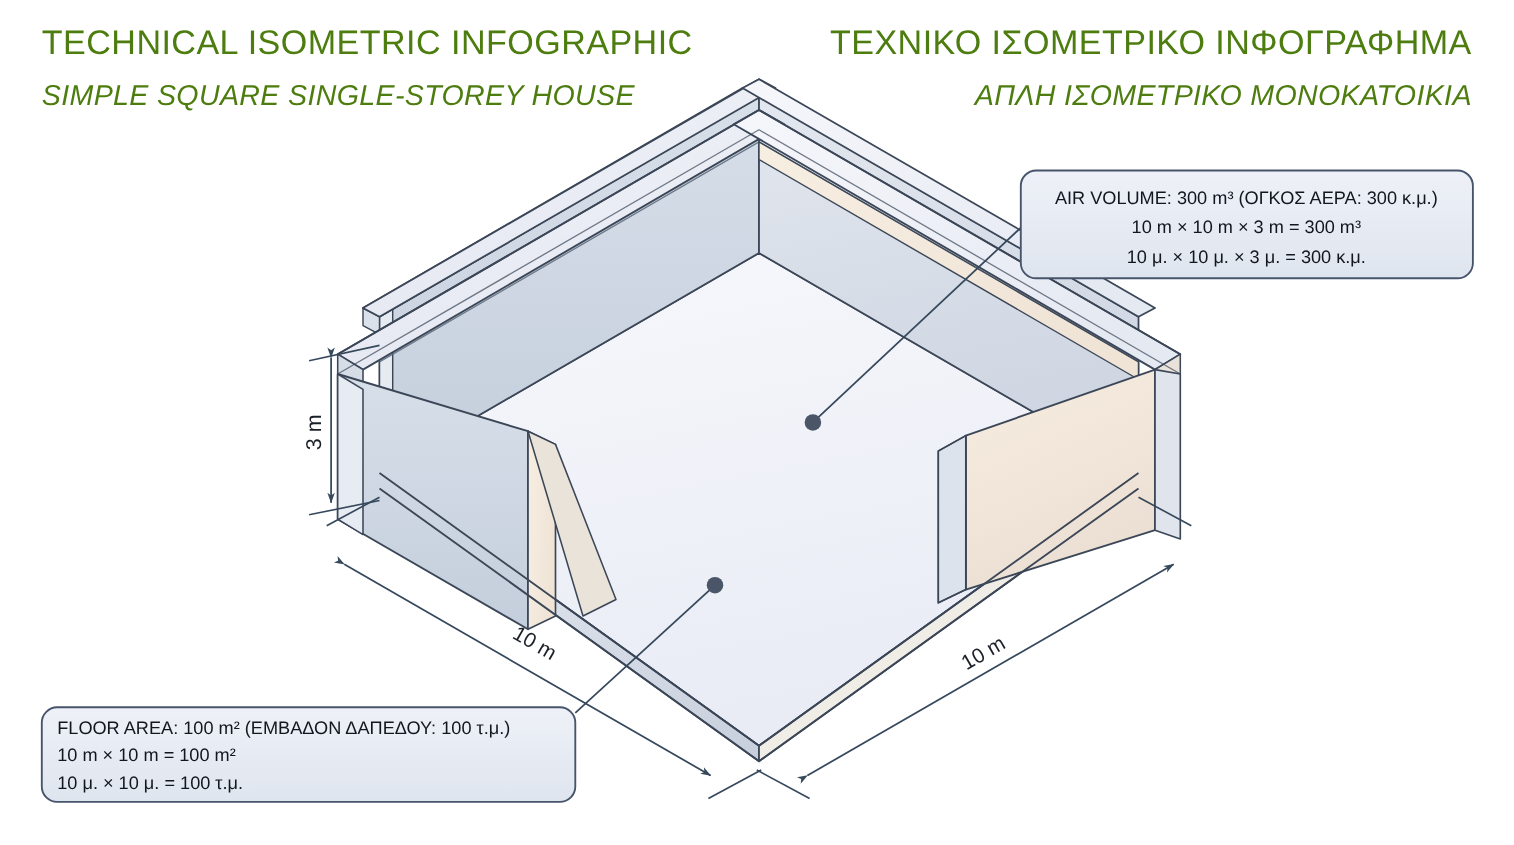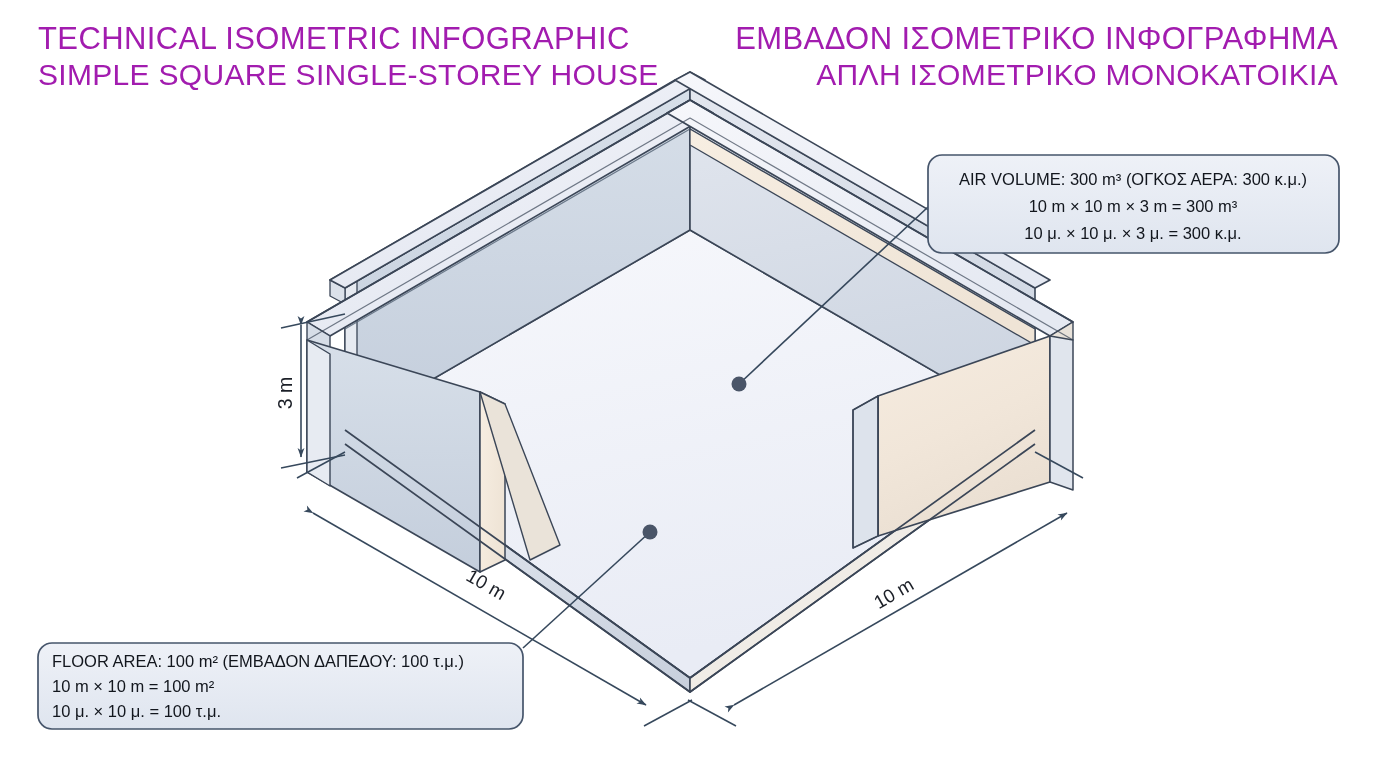--- a/index.html
+++ b/index.html
@@ -4,25 +4,25 @@
 <style>
   html,body{margin:0;padding:0;}
   body{
     width:1376px;height:768px;
     background:#ffffff;
     font-family:"Liberation Sans","DejaVu Sans",sans-serif;
     overflow:hidden;
     position:relative;
   }
   #stage{position:absolute;inset:0;width:1376px;height:768px;}
-  .titleblock{position:absolute;color:#a21caf;}
+  .titleblock{position:absolute;color:#4d7c0f;}
   #title-left{left:38px;top:22px;text-align:left;}
   #title-right{right:38px;top:22px;text-align:right;}
   .t-line1{font-size:31px;letter-spacing:0.4px;line-height:1.08;white-space:nowrap;font-weight:400;}
-  .t-line2{font-size:30px;letter-spacing:0.3px;line-height:1.12;white-space:nowrap;font-weight:400;margin-top:3px;}
+  .t-line2{font-size:26px;letter-spacing:0.3px;line-height:1.12;white-space:nowrap;font-weight:400;margin-top:17px;font-style:italic;}
   svg text{font-family:"Liberation Sans","DejaVu Sans",sans-serif;}
 </style>
 </head>
 <body>
 
 <svg id="stage" viewBox="0 0 1376 768" xmlns="http://www.w3.org/2000/svg">
 
   <defs>
     <linearGradient id="gFloorTop" x1="0" y1="0" x2="0.3" y2="1">
       <stop offset="0%" stop-color="#f7f8fc"></stop>
@@ -162,15 +162,15 @@
     <text x="52" y="717" font-size="16.5" fill="#12161d" text-anchor="start">10 μ. × 10 μ. = 100 τ.μ.</text>
   </g>
 </svg>
 
 <div class="titleblock" id="title-left">
   <div class="t-line1">TECHNICAL ISOMETRIC INFOGRAPHIC</div>
   <div class="t-line2">SIMPLE SQUARE SINGLE-STOREY HOUSE</div>
 </div>
 
 <div class="titleblock" id="title-right">
-  <div class="t-line1">ΕΜΒΑΔΟΝ ΙΣΟΜΕΤΡΙΚΟ ΙΝΦΟΓΡΑΦΗΜΑ</div>
+  <div class="t-line1">ΤΕΧΝΙΚΟ ΙΣΟΜΕΤΡΙΚΟ ΙΝΦΟΓΡΑΦΗΜΑ</div>
   <div class="t-line2">ΑΠΛΗ ΙΣΟΜΕΤΡΙΚΟ ΜΟΝΟΚΑΤΟΙΚΙΑ</div>
 </div>
 
 </body></html>

